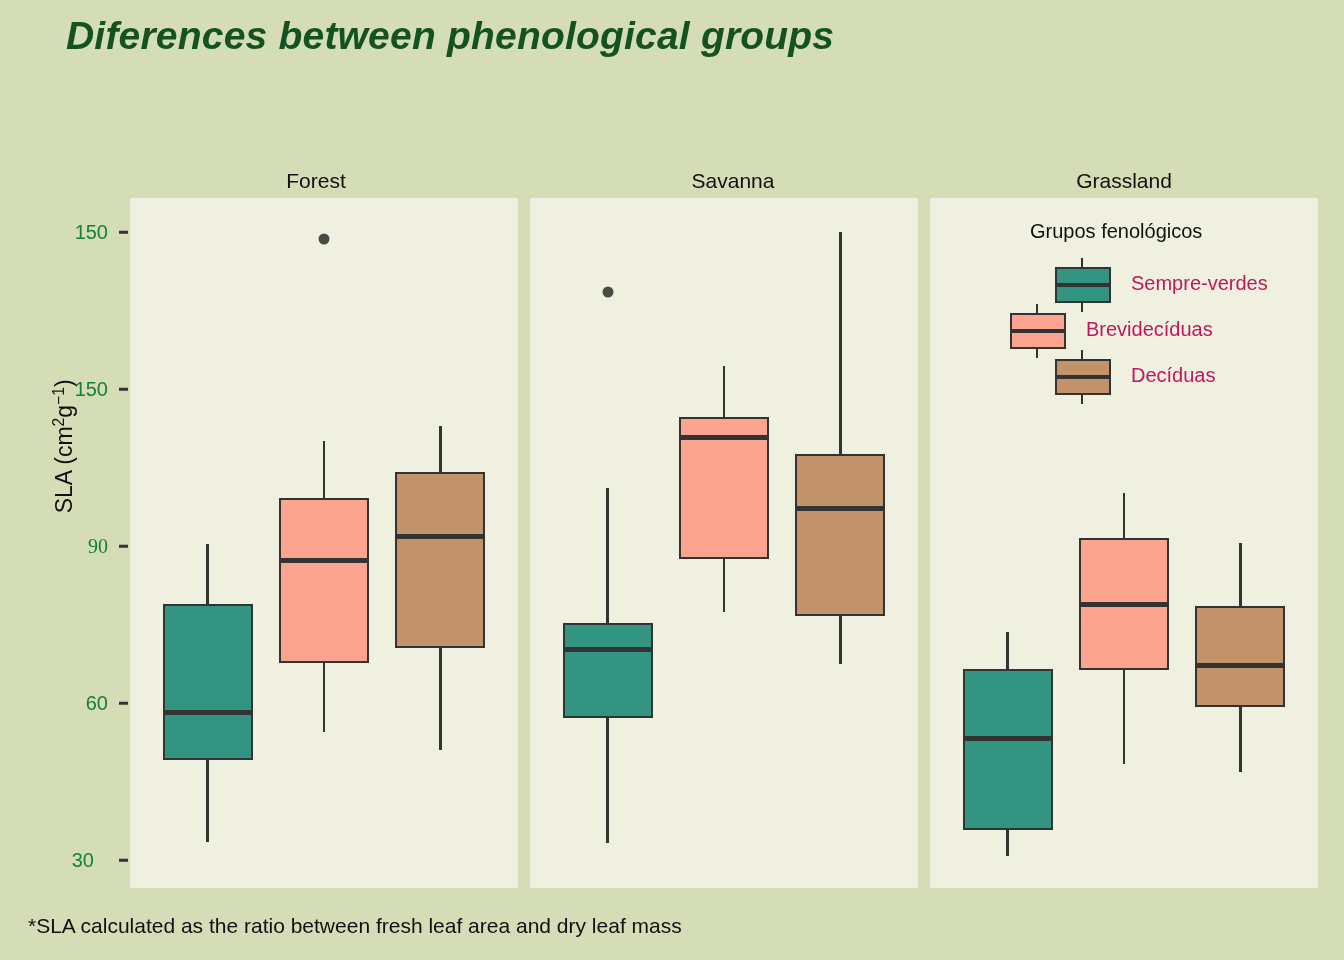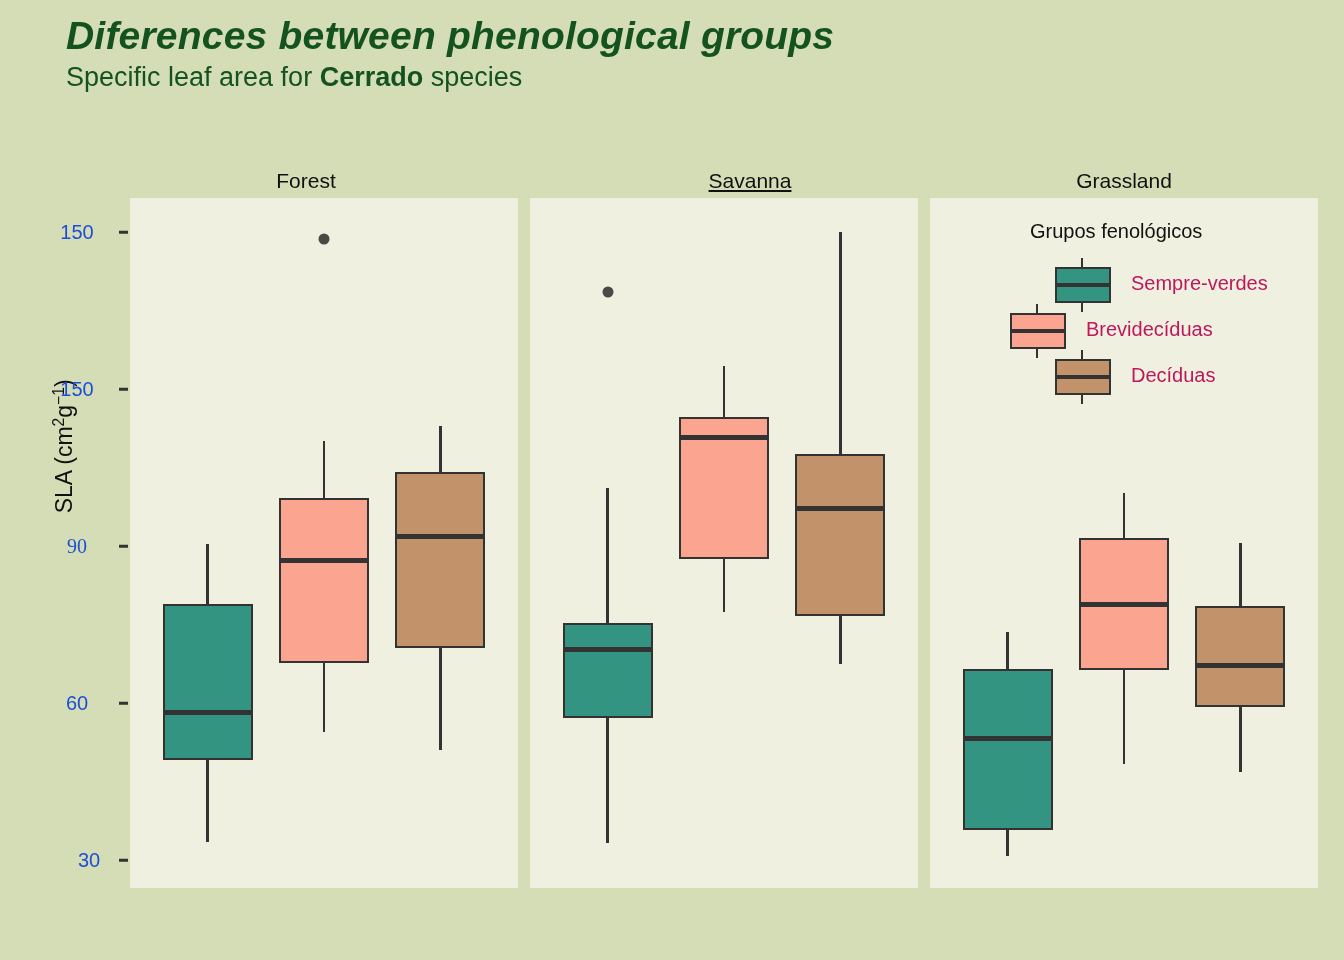--- a/index.html
+++ b/index.html
@@ -30,22 +30,22 @@
 
   
   .ylab{
     position:absolute;left:-46px;top:432px;
     width:220px;text-align:center;
     transform:rotate(-90deg);
     font-size:23px;color:#111;
   }
   .ylab sup{font-size:.68em;vertical-align:super;}
   .ytick-label{
-    position:absolute;right:0;width:60px;text-align:center;
-    font-size:20px;color:#1d4ed8;
+    position:absolute;right:0;width:60px;text-align:right;
+    font-size:20px;color:#15803d;
     transform:translateY(-50%);
   }
   .ytick-mark{
     position:absolute;width:9px;height:2.5px;background:#333;
     transform:translateY(-50%);
   }
 
   
   .strip{
     position:absolute;top:167px;height:28px;
@@ -86,40 +86,39 @@
   .legend-key .klabel{
     position:absolute;left:76px;top:14px;font-size:20px;color:#be185d;white-space:nowrap;
   }
 </style>
 </head>
 <body>
 
 <div id="stage">
 
   <div class="title">Diferences between phenological groups</div>
-  <div class="subtitle"><span>Specific leaf area for </span><b>Cerrado</b><span> species</span></div>
 
   <div class="ylab">SLA (cm<sup>2</sup>g<sup>−1</sup>)</div>
 
   <div id="yaxis">
       <div class="ytick-label" style="top: 232px; left: 46px; width: 62px;">150</div>
       <div class="ytick-mark" style="top: 232px; left: 119px;"></div>
       <div class="ytick-label" style="top: 389px; left: 46px; width: 62px;">150</div>
       <div class="ytick-mark" style="top: 389px; left: 119px;"></div>
       <div class="ytick-label" style="top: 546px; left: 46px; width: 62px; font-family: Liberation Serif, serif;">90</div>
       <div class="ytick-mark" style="top: 546px; left: 119px;"></div>
       <div class="ytick-label" style="top: 703px; left: 46px; width: 62px;">60</div>
       <div class="ytick-mark" style="top: 703px; left: 119px;"></div>
-      <div class="ytick-label" style="top: 860px; left: 58px; width: 62px;">30</div>
+      <div class="ytick-label" style="top: 860px; left: 32px; width: 62px;">30</div>
       <div class="ytick-mark" style="top: 860px; left: 119px;"></div>
     </div>
 
   <div id="strips">
-      <div class="strip" style="left: 112px; width: 388px;">Forest</div>
-      <div class="strip" style="left: 556px; width: 388px; text-decoration: underline;">Savanna</div>
+      <div class="strip" style="left: 122px; width: 388px;">Forest</div>
+      <div class="strip" style="left: 539px; width: 388px;">Savanna</div>
       <div class="strip" style="left: 930px; width: 388px;">Grassland</div>
     </div>
 
   <div id="panels">
       <div class="panel" style="left: 130px; width: 388px;">
         <div style="position: absolute; inset: 0px;">
           <div class="whisker" style="left: 76.35px; top: 346.43px; height: 59.1367px;"></div>
           <div class="whisker" style="left: 76.35px; top: 561.52px; height: 82.1633px;"></div>
           <div class="box" style="left: 32.6px; top: 405.567px; width: 90px; height: 155.953px; background: rgb(51, 148, 130);"></div>
           <div class="median" style="left: 32.6px; top: 511.92px; width: 90px;"></div>
@@ -196,13 +195,14 @@
         <div class="klabel">Brevidecíduas</div>
       </div>
       <div class="legend-key" style="left: 1055px; top: 350px; width: 260px; height: 54px;">
         <div class="kwhisk"></div>
         <div class="kbox" style="background: rgb(194, 147, 106);"></div>
         <div class="kmed"></div>
         <div class="klabel">Decíduas</div>
       </div>
     </div>
 
+  <div class="caption">*SLA calculated as the ratio between fresh leaf area and dry leaf mass</div>
 </div>
 
 </body></html>

